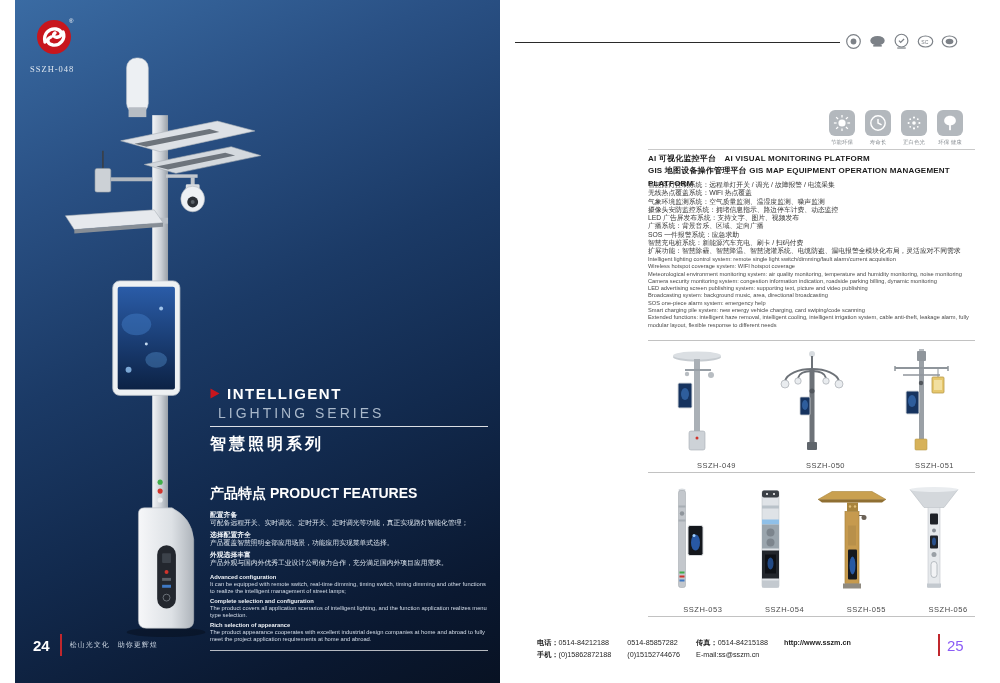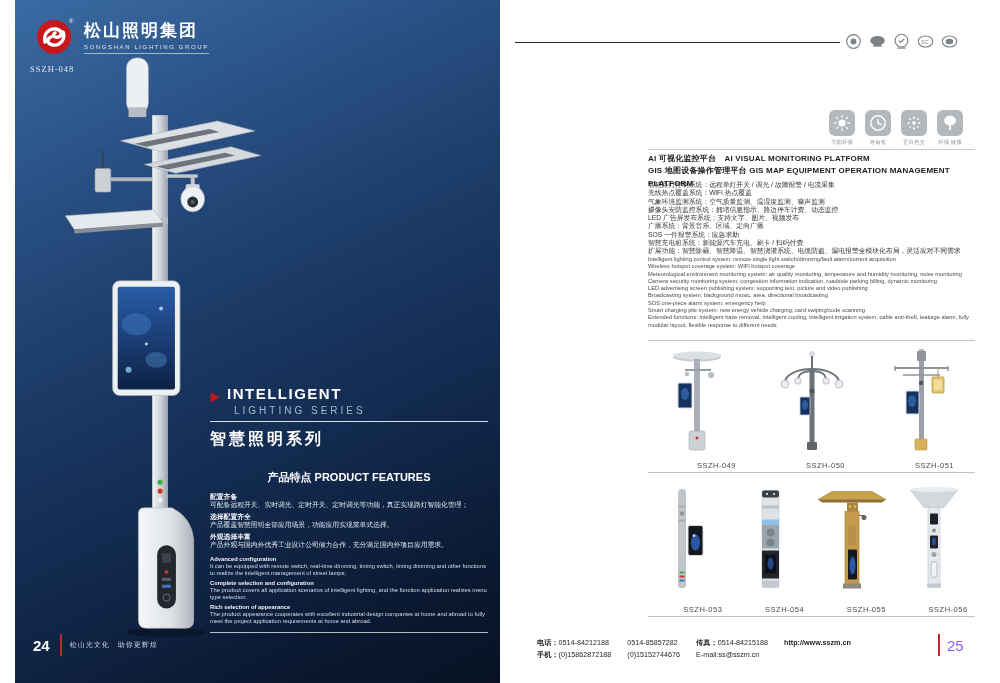--- a/index.html
+++ b/index.html
@@ -11,28 +11,28 @@
     background:linear-gradient(155deg,#3a6ba3 0%, #2a5185 22%, #1b3a66 45%, #122a4e 65%, #0a1830 88%, #081223 100%); }
   .brand { position:absolute; left:20px; top:16px; display:flex; align-items:center; gap:9px; }
   .brand-emblem { width:40px; height:40px; }
   .brand-cn { color:#ffffff; font-size:17px; font-weight:bold; letter-spacing:2px; }
   .brand-en { color:#dbe4ee; font-size:6px; letter-spacing:1.6px; margin-top:2px;
     border-bottom:1px solid rgba(255,255,255,.55); padding-bottom:3px; }
   .model-no { position:absolute; left:15px; top:64px; color:#dfe7f0; font-size:8.5px; letter-spacing:1px;font-family:Liberation Serif, serif; }
   .pole-art { position:absolute; left:45px; top:52px; }
 
   .series-block { position:absolute; left:195px; top:385px; width:278px; color:#eef2f7; }
-  .series-title-row { display:flex; align-items:flex-end; gap:7px; }
+  .series-title-row { display:flex; align-items:center; gap:7px; }
   .tri { width:0; height:0; border-left:5px solid transparent; border-right:5px solid transparent;
     border-bottom:9px solid #c8161d; transform:rotate(90deg); }
   .series-en { font-size:15px; font-weight:bold; letter-spacing:1.5px; color:#ffffff; }
-  .series-sub { font-size:10px; letter-spacing:3px; color:#a9b8ca; margin:3px 0 0 24px; }
+  .series-sub { font-size:14px; letter-spacing:3px; color:#a9b8ca; margin:3px 0 0 8px; }
   .series-line { border-top:1px solid rgba(255,255,255,.85); margin-top:5px; }
   .series-cn { font-size:16px; font-weight:bold; letter-spacing:3px; margin-top:7px; color:#ffffff; }
-  .features-heading { font-size:11px; font-weight:bold; margin-top:20px; color:#ffffff;text-align:center; }
+  .features-heading { font-size:14px; font-weight:bold; margin-top:30px; color:#ffffff; }
   .feat-cn { margin-top:8px; }
   .feat-cn .feat-h { font-size:6.8px; font-weight:bold; line-height:1.25; }
   .feat-cn .feat-b { font-size:6.8px; line-height:1.25; color:#dde5ee; }
   .feat-en { margin-top:6px; }
   .feat-en .feat-h { font-size:5.8px; font-weight:bold; line-height:1.2; }
   .feat-en .feat-b { font-size:5.8px; line-height:1.2; color:#d5deea; }
   .feat-gap { margin-top:3px; }
   .bottom-rule { border-top:1px solid rgba(255,255,255,.7); margin-top:8px; }
 
   .left-footer { position:absolute; left:18px; top:634px; display:flex; align-items:center;justify-content:center; }
@@ -86,24 +86,20 @@
 <div class="canvas">
 
   <div class="left-page">
 
     <div class="brand">
       <svg class="brand-emblem" viewBox="0 0 40 40">
         <circle cx="19" cy="21" r="17" fill="#c8161d"></circle>
         <path d="M10,26 C8,18 14,12 21,13 C27,14 28,20 23,21 C19,22 17,19 20,17 M28,16 C31,23 25,30 18,29 C12,28 11,23 16,21" stroke="#ffffff" stroke-width="3.4" fill="none" stroke-linecap="round"></path>
         <text x="34" y="7" font-size="6" fill="#ffffff">®</text>
       </svg>
-      <div class="brand-text">
-        <div class="brand-cn">松山照明集团</div>
-        <div class="brand-en">SONGSHAN LIGHTING GROUP</div>
-      </div>
     </div>
 
     <div class="model-no">SSZH-048</div>
 
     <svg class="pole-art" width="220" height="592" viewBox="0 0 220 600">
       <defs>
         <linearGradient id="poleG" x1="0" y1="0" x2="1" y2="0">
           <stop offset="0" stop-color="#f3f5f7"></stop>
             <stop offset="0.55" stop-color="#ccd1d7"></stop>
             <stop offset="1" stop-color="#99a0a8"></stop>

